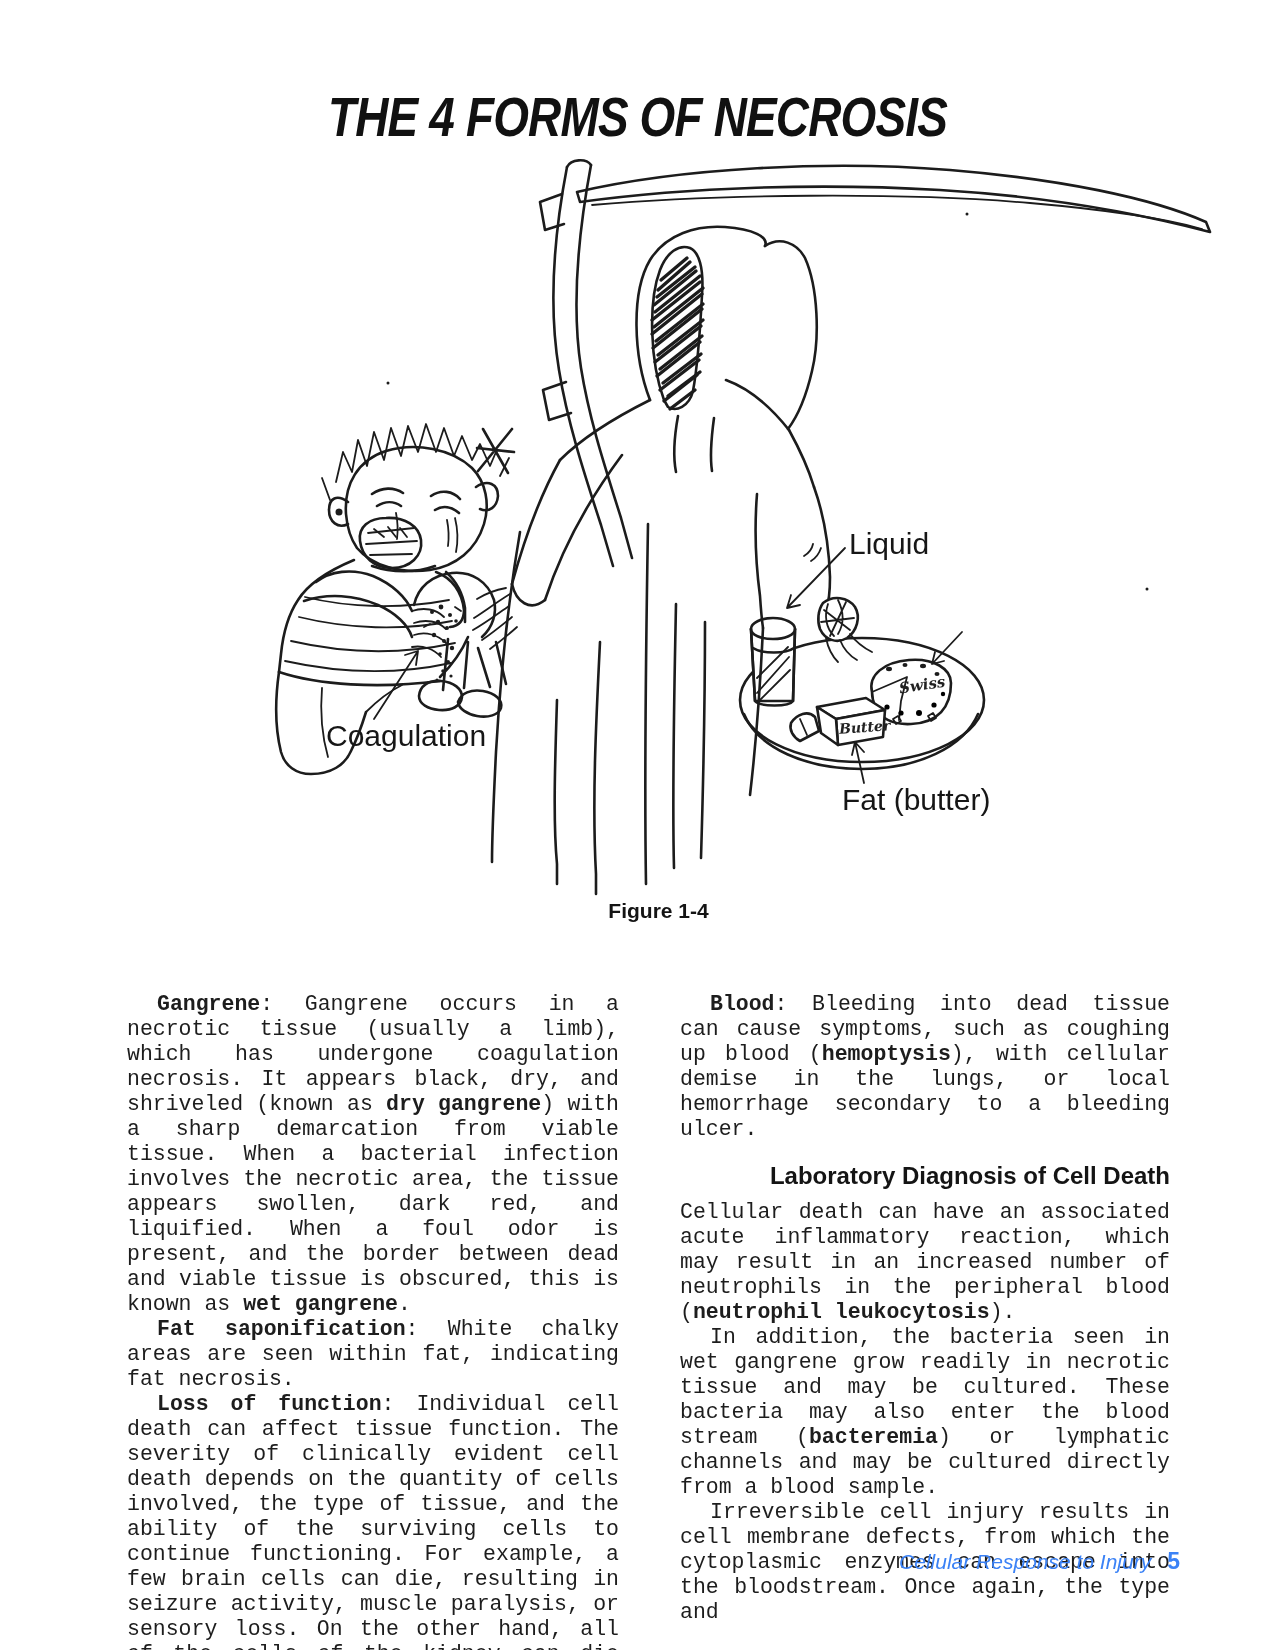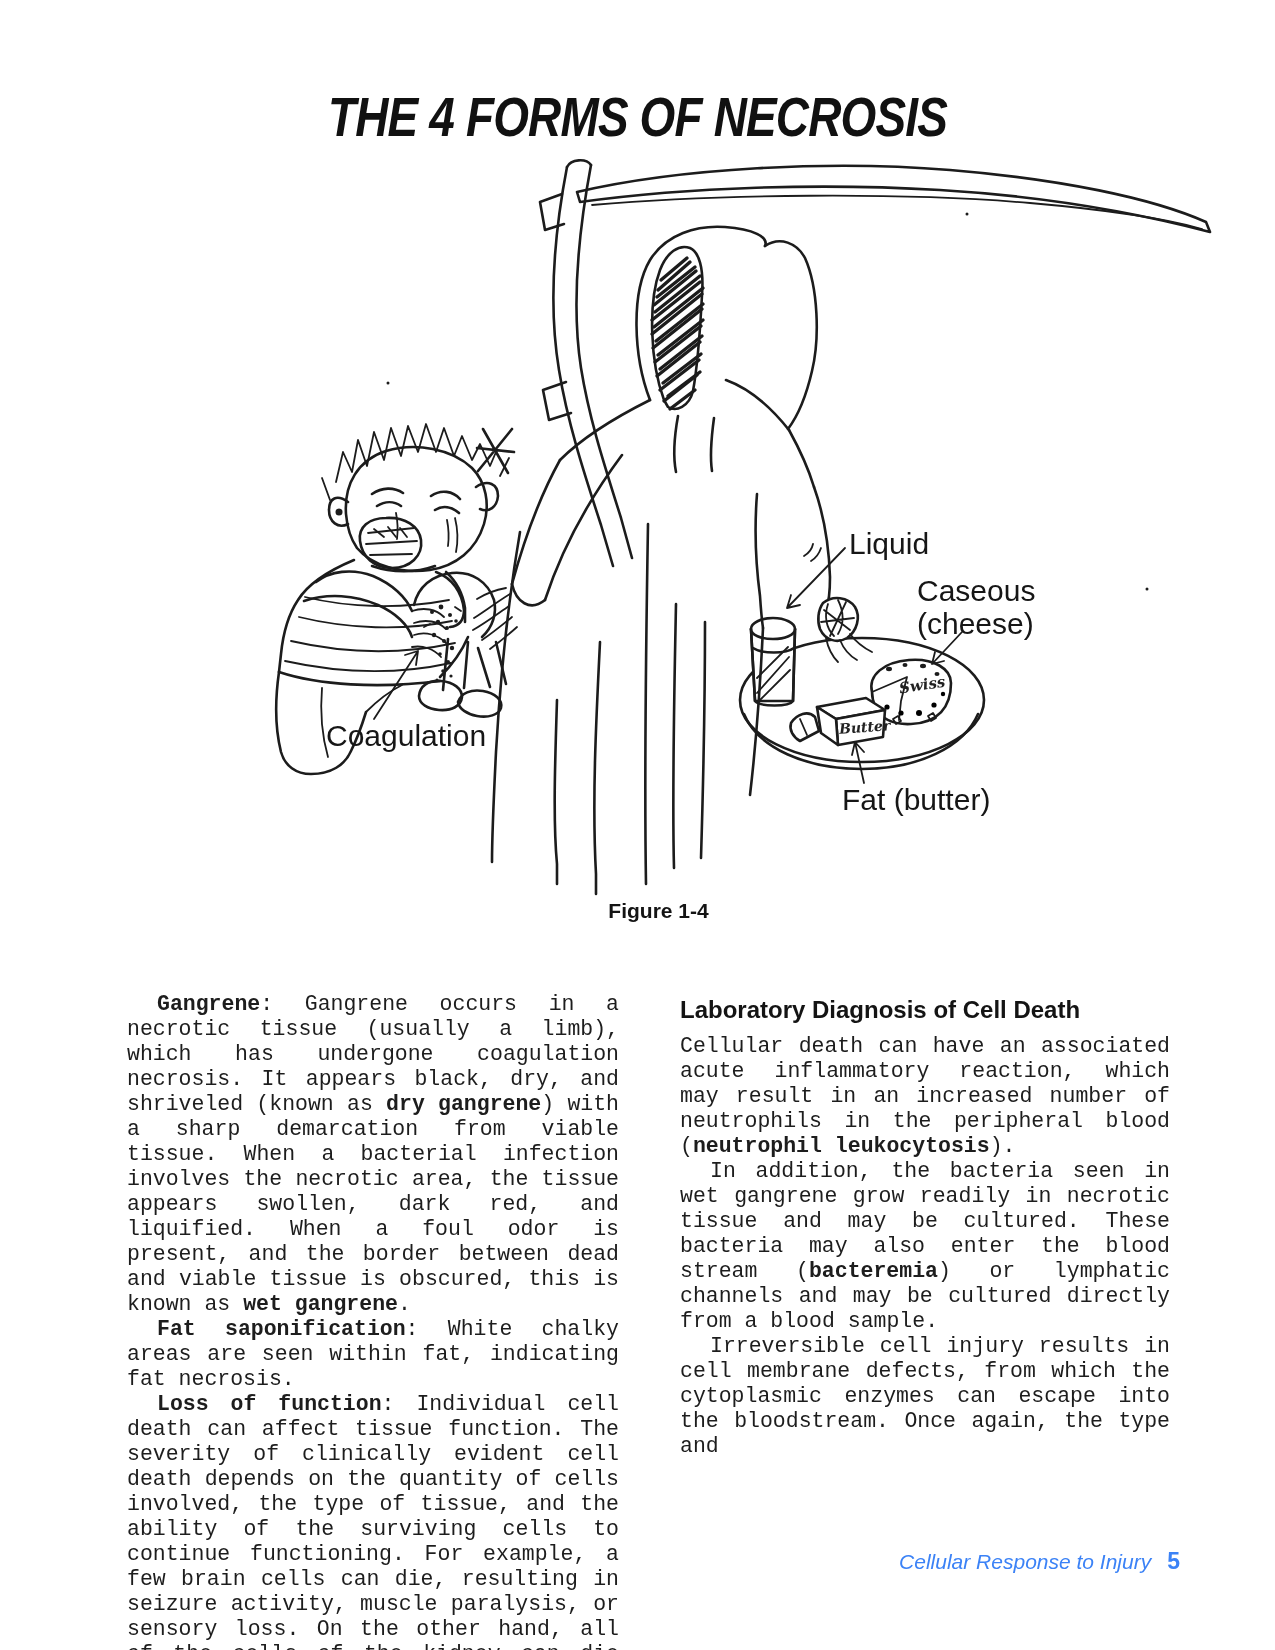--- a/index.html
+++ b/index.html
@@ -17,21 +17,21 @@
   .hand-text{position:absolute;font-family:"DejaVu Serif",serif;font-style:italic;font-weight:bold;color:#222;white-space:nowrap;}
   .txt-swiss{left:899px;top:676px;font-size:15px;transform:rotate(-9deg);}
   .txt-butter{left:839px;top:719px;font-size:14px;transform:rotate(-4deg);}
   .caption{position:absolute;top:899px;left:42px;width:1233px;text-align:center;
            font-family:"Liberation Sans",sans-serif;font-weight:bold;font-size:21px;color:#141414;}
   .col{position:absolute;top:992px;font-size:21.5px;line-height:25px;text-align:justify;color:#1d1d1d;}
   .col-left{left:127px;width:492px;}
   .col-right{left:680px;width:490px;}
   .col p{margin:0;text-indent:30px;font-family:Liberation Mono, monospace;}
   .col p.noindent{text-indent:0;}
-  .subhead{margin:4px 0 10px 0;text-align:left;text-indent:0;
+  .subhead{margin:20px 0 10px 0;text-align:right;text-indent:0;
            font-family:"Liberation Sans",sans-serif;font-weight:bold;font-size:24px;line-height:28px;color:#141414;}
   .footer{position:absolute;top:1548px;right:95px;font-family:"Liberation Sans",sans-serif;font-style:italic;font-size:21px;color:#3b82f6;white-space:nowrap;}
   .footer .fnum{font-style:normal;font-weight:bold;font-size:23px;margin-left:16px;}
   svg path, svg line{fill:none;stroke:#1c1c1c;stroke-width:2.6;stroke-linecap:round;stroke-linejoin:round;}
   svg .hatch{stroke-width:3.4;}
   svg .thin{stroke-width:1.8;}
   svg .dot{fill:#1c1c1c;stroke:none;}
   svg .wfill{fill:#ffffff;}
 </style>
 </head>
@@ -175,39 +175,36 @@
       <path d="M962,632 L932,664 M932,664 l12,-3 M932,664 l3,-12" class="thin"></path>
       <path d="M864,783 L855,742 M855,742 l-3,13 M855,742 l9,10" class="thin"></path>
       <path d="M374,719 L418,651 M418,651 l-13,4 M418,651 l-2,14" class="thin"></path>
     </g>
     <circle class="dot" cx="967" cy="214" r="1.5"></circle>
       <circle class="dot" cx="388" cy="383" r="1.5"></circle>
       <circle class="dot" cx="1147" cy="589" r="1.5"></circle>
   </svg>
 
   <div class="fig-label lbl-liquid">Liquid</div>
-  <div class="fig-label lbl-caseous">
-    <div>Caseous</div>
-    <div>(cheese)</div>
-  </div>
   <div class="fig-label lbl-fat">Fat (butter)</div>
   <div class="fig-label lbl-coag">Coagulation</div>
   <div class="hand-text txt-swiss">Swiss</div>
   <div class="hand-text txt-butter">Butter</div>
 </div>
 
 <div class="caption">Figure 1-4</div>
 
 <div class="col col-left">
   <p><b>Gangrene</b><span>: Gangrene occurs in a necrotic tissue (usually a limb), which has undergone coagulation necrosis. It appears black, dry, and shriveled (known as </span><b>dry gangrene</b><span>) with a sharp demarcation from viable tissue. When a bacterial infection involves the necrotic area, the tissue appears swollen, dark red, and liquified. When a foul odor is present, and the border between dead and viable tissue is obscured, this is known as </span><b>wet gangrene</b><span>.</span></p>
   <p><b>Fat saponification</b><span>: White chalky areas are seen within fat, indicating fat necrosis.</span></p>
   <p><b>Loss of function</b><span>: Individual cell death can affect tissue function. The severity of clinically evident cell death depends on the quantity of cells involved, the type of tissue, and the ability of the surviving cells to continue functioning. For example, a few brain cells can die, resulting in seizure activity, muscle paralysis, or sensory loss. On the other hand, all of the cells of the kidney can die without consequence because the other kidney can compensate for the loss.</span></p>
 </div>
 
 <div class="col col-right">
+  <p><b>Blood</b><span>: Bleeding into dead tissue can cause symptoms, such as coughing up blood (</span><b>hemoptysis</b><span>), with cellular demise in the lungs, or local hemorrhage secondary to a bleeding ulcer.</span></p>
   <h2 class="subhead">Laboratory Diagnosis of Cell Death</h2>
   <p class="noindent"><span>Cellular death can have an associated acute inflammatory reaction, which may result in an increased number of neutrophils in the peripheral blood (</span><b>neutrophil leukocytosis</b><span>).</span></p>
   <p><span>In addition, the bacteria seen in wet gangrene grow readily in necrotic tissue and may be cultured. These bacteria may also enter the blood stream (</span><b>bacteremia</b><span>) or lymphatic channels and may be cultured directly from a blood sample.</span></p>
   <p><span>Irreversible cell injury results in cell membrane defects, from which the cytoplasmic enzymes can escape into the bloodstream. Once again, the type and</span></p>
 </div>
 
 <div class="footer">
   <span class="ftext">Cellular Response to Injury</span><span class="fnum">5</span>
 </div>
 

